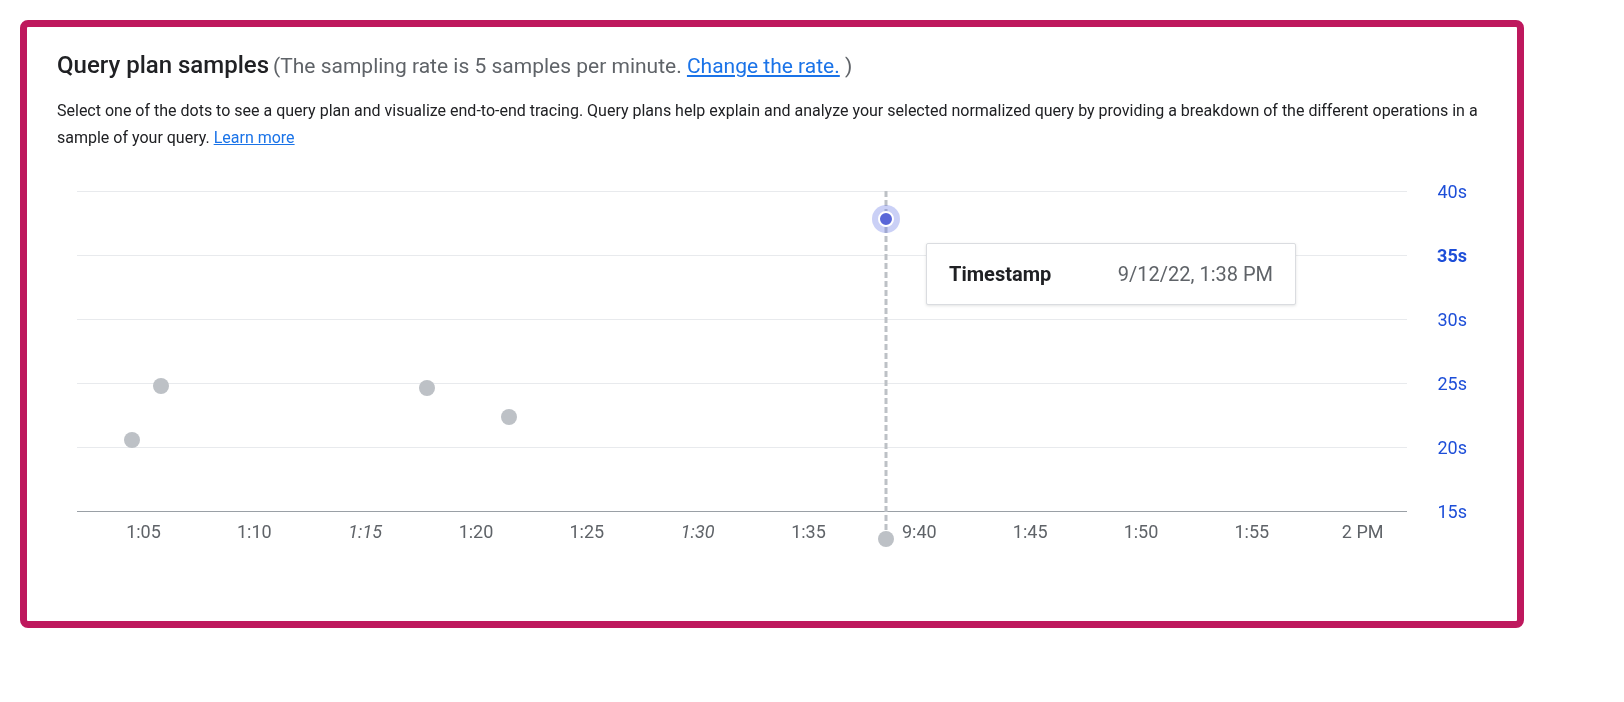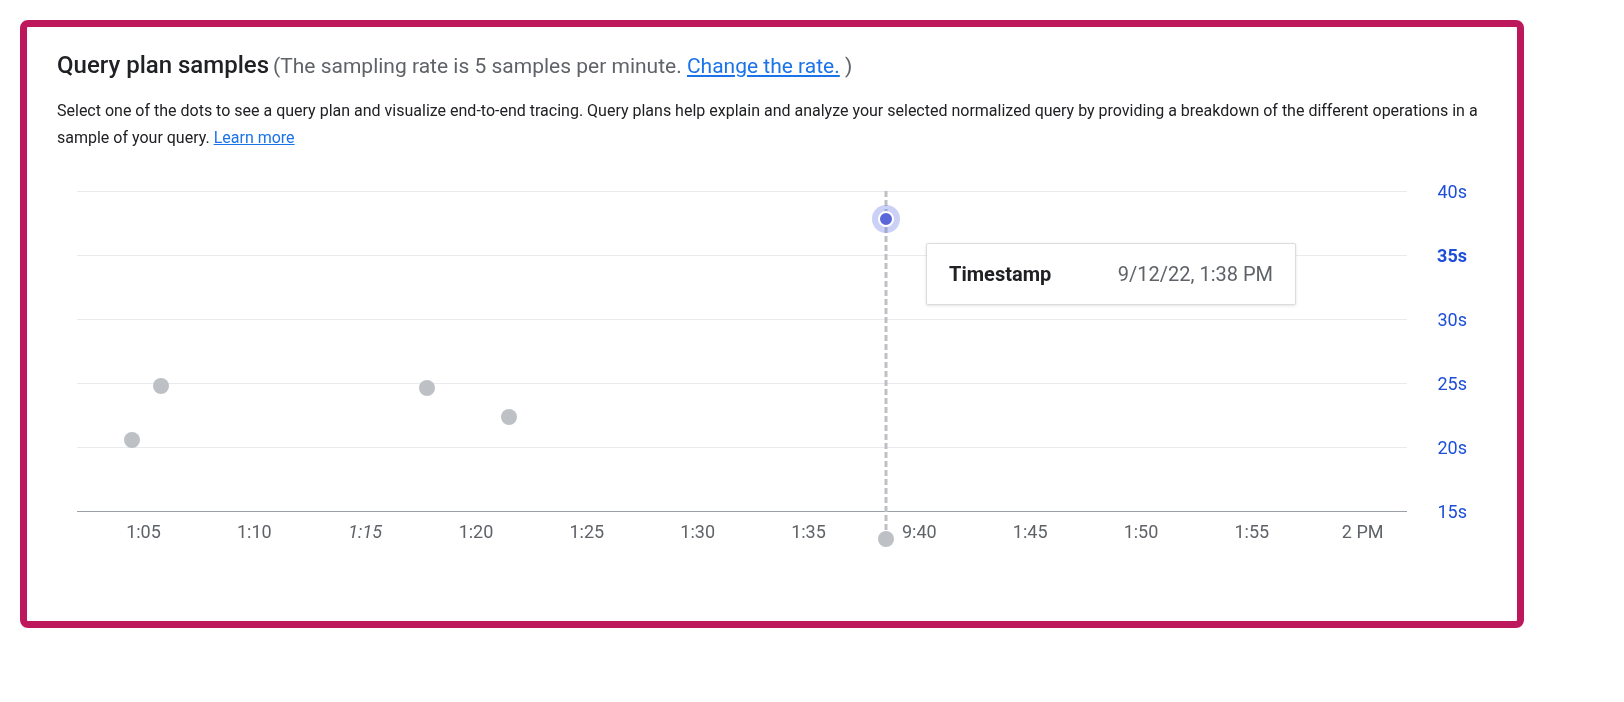--- a/index.html
+++ b/index.html
@@ -202,21 +202,21 @@
               <span class="tooltip-val">9/12/22, 1:38 PM</span>
             </div>
           </div>
         </div>
       <div class="xlabels" id="xlabels">
           <div class="xlabel" style="left: 5%;">1:05</div>
           <div class="xlabel" style="left: 13.3333%;">1:10</div>
           <div class="xlabel" style="left: 21.6667%; font-style: italic;">1:15</div>
           <div class="xlabel" style="left: 30%;">1:20</div>
           <div class="xlabel" style="left: 38.3333%;">1:25</div>
-          <div class="xlabel" style="left: 46.6667%;">1:30</div>
+          <div class="xlabel" style="left: 46.6667%; font-style: italic;">1:30</div>
           <div class="xlabel" style="left: 55%;">1:35</div>
           <div class="xlabel" style="left: 63.3333%;">9:40</div>
           <div class="xlabel" style="left: 71.6667%;">1:45</div>
           <div class="xlabel" style="left: 80%;">1:50</div>
           <div class="xlabel" style="left: 88.3333%;">1:55</div>
           <div class="xlabel" style="left: 96.6667%;">2 PM</div>
         </div>
     </div>
   </div>
 

